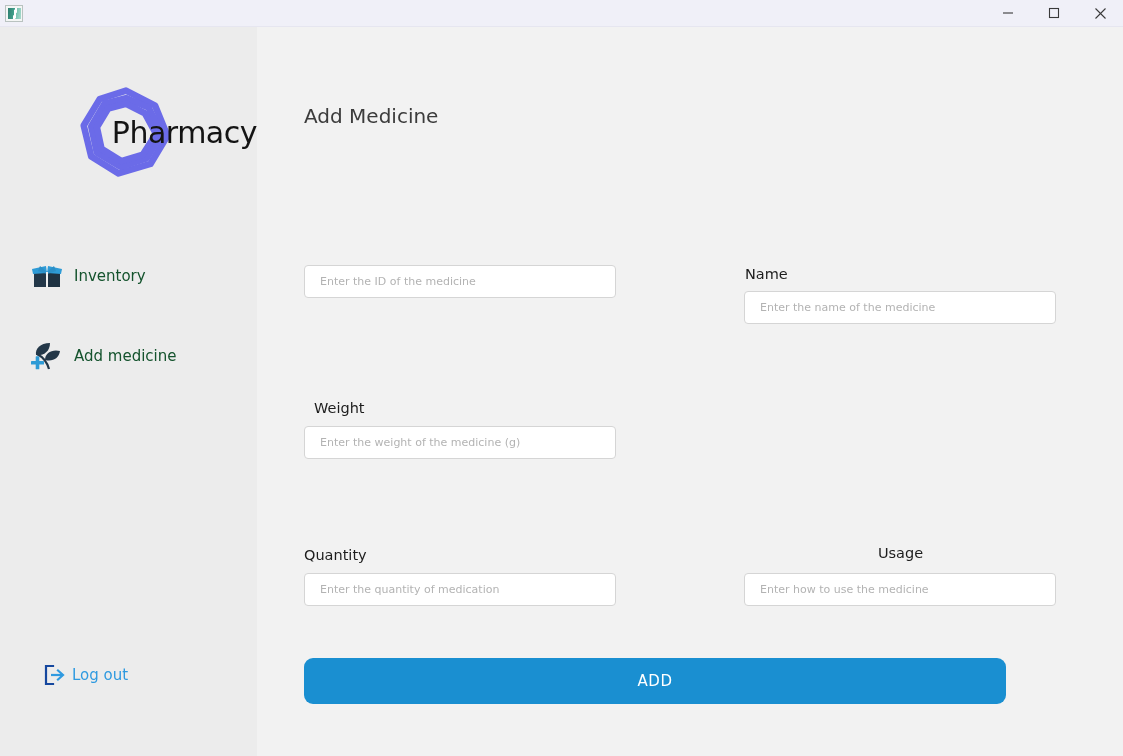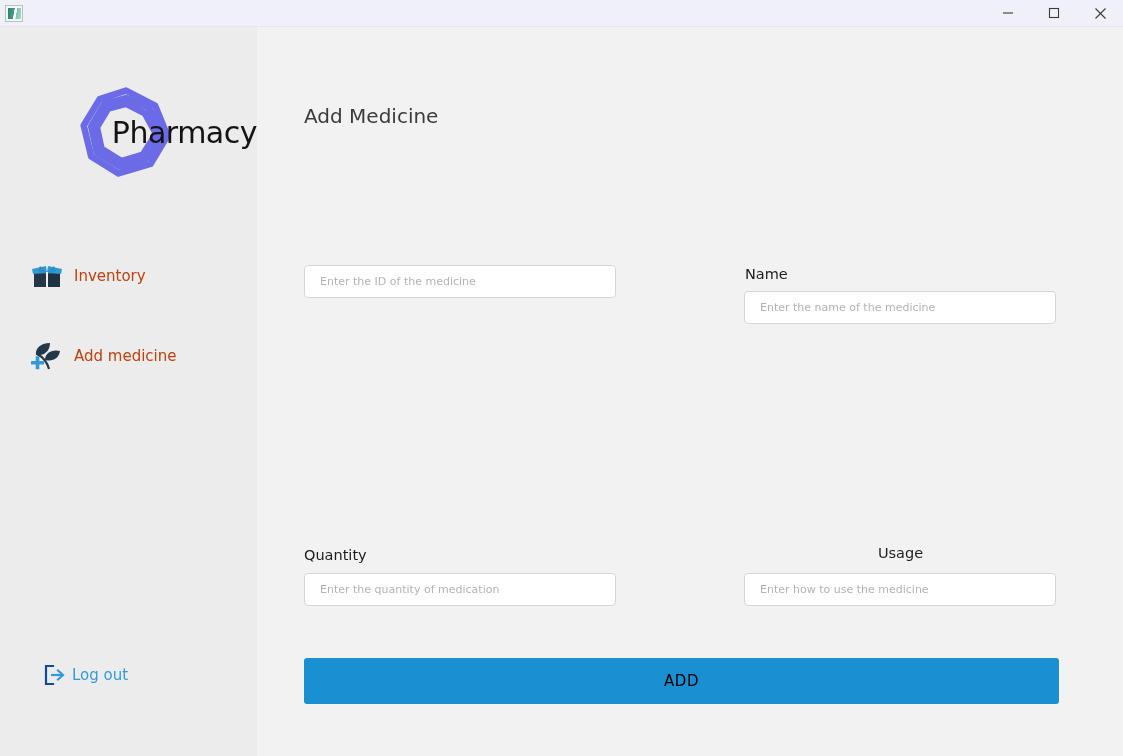--- a/index.html
+++ b/index.html
@@ -92,21 +92,21 @@
   }
   .nav-icon {
     width: 44px;
     margin-left: 30px;
     display: flex;
     align-items: center;
     justify-content: flex-start;
   }
   .nav-label {
     font-size: 15px;
-    color: #c2410c;
+    color: #14532d;
     font-family: "DejaVu Sans", sans-serif;
   }
 
   #nav-inventory  { top: 227px; }
   #nav-add        { top: 307px; }
   #nav-delete     { top: 382px; }
 
   .logout-item {
     position: absolute;
     left: 0;
@@ -180,25 +180,25 @@
   #field-id    .field-label { margin: 0 0 10px 1px; }
   #field-name  .field-label { margin: 1px 0 9px 1px; }
   #field-weight .field-label { margin: 0 0 10px 10px; }
   #field-price .field-label { margin: 0 0 10px 1px; }
   #field-qty   .field-label { margin: 0 0 10px 0px; }
   #field-usage .field-label { margin: -2px 0 12px 1px; text-align: center; }
 
   .add-button {
     position: absolute;
     left: 47px; top: 631px;
-    width: 755px; height: 46px;
+    width: 702px; height: 46px;
     background: #1a8fd1;
     border: none;
-    border-radius: 3px;
-    color: #000000;
+    border-radius: 9px;
+    color: #ffffff;
     font-size: 15px;
     letter-spacing: 0.6px;
     font-family: "DejaVu Sans", sans-serif;
     cursor: pointer;
   }
 </style>
 </head>
 <body>
 
 <div class="titlebar">
@@ -285,20 +285,24 @@
 
   <div class="field" id="field-id">
     <input class="field-input" type="text" placeholder="Enter the ID of the medicine" style="">
   </div>
 
   <div class="field" id="field-name">
     <label class="field-label">Name</label>
     <input class="field-input" type="text" placeholder="Enter the name of the medicine" style="">
   </div>
 
+  <div class="field" id="field-weight">
+    <label class="field-label">Weight</label>
+    <input class="field-input" type="text" placeholder="Enter the weight of the medicine (g)" style="">
+  </div>
 
   <div class="field" id="field-price">
   </div>
 
   <div class="field" id="field-qty">
     <label class="field-label">Quantity</label>
     <input class="field-input" type="text" placeholder="Enter the quantity of medication" style="">
   </div>
 
   <div class="field" id="field-usage">

